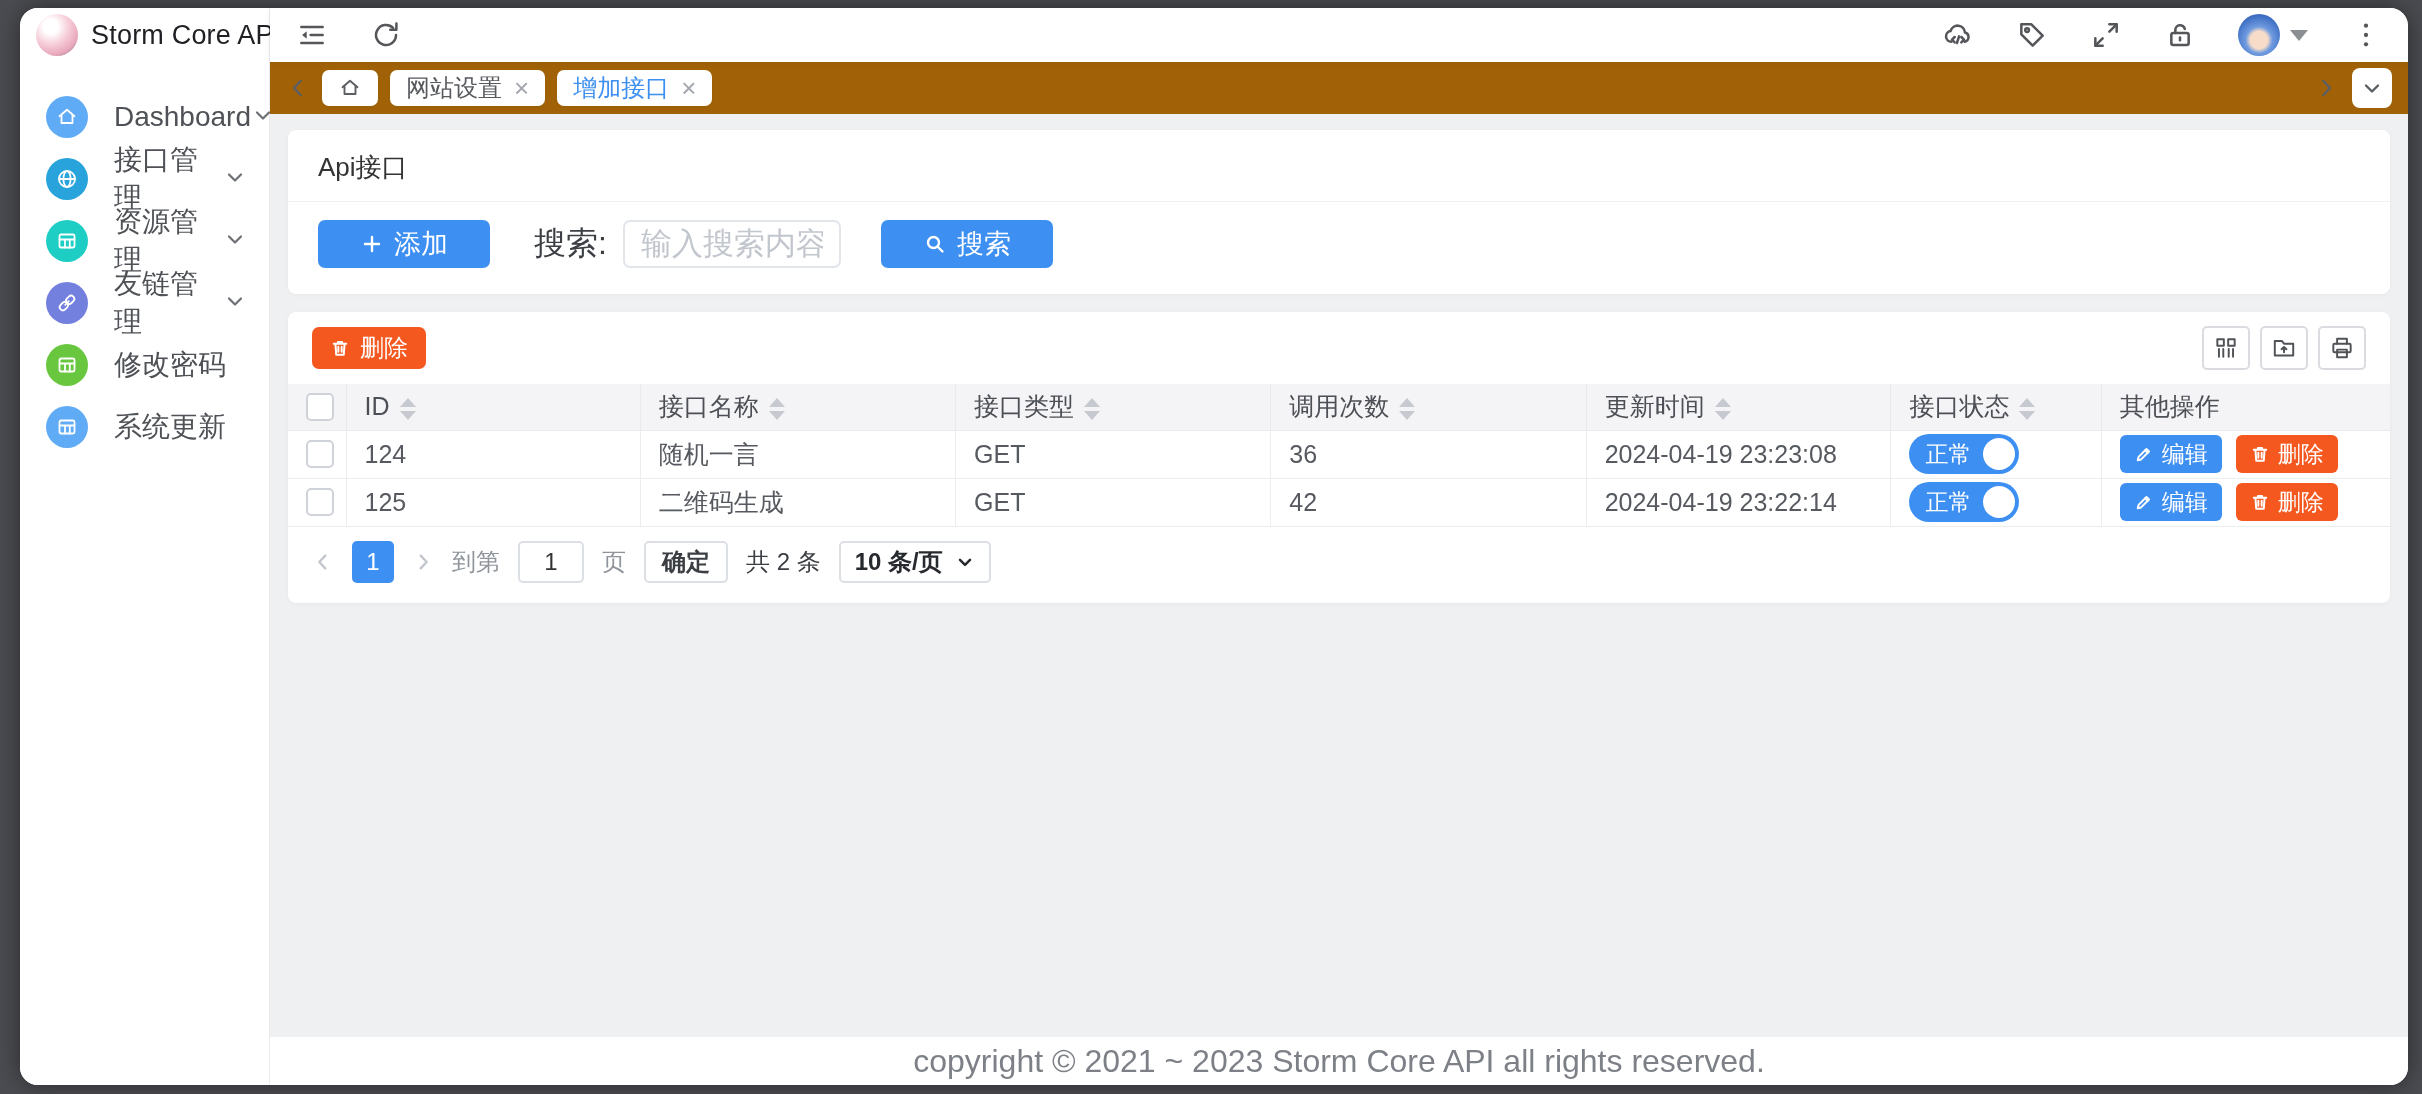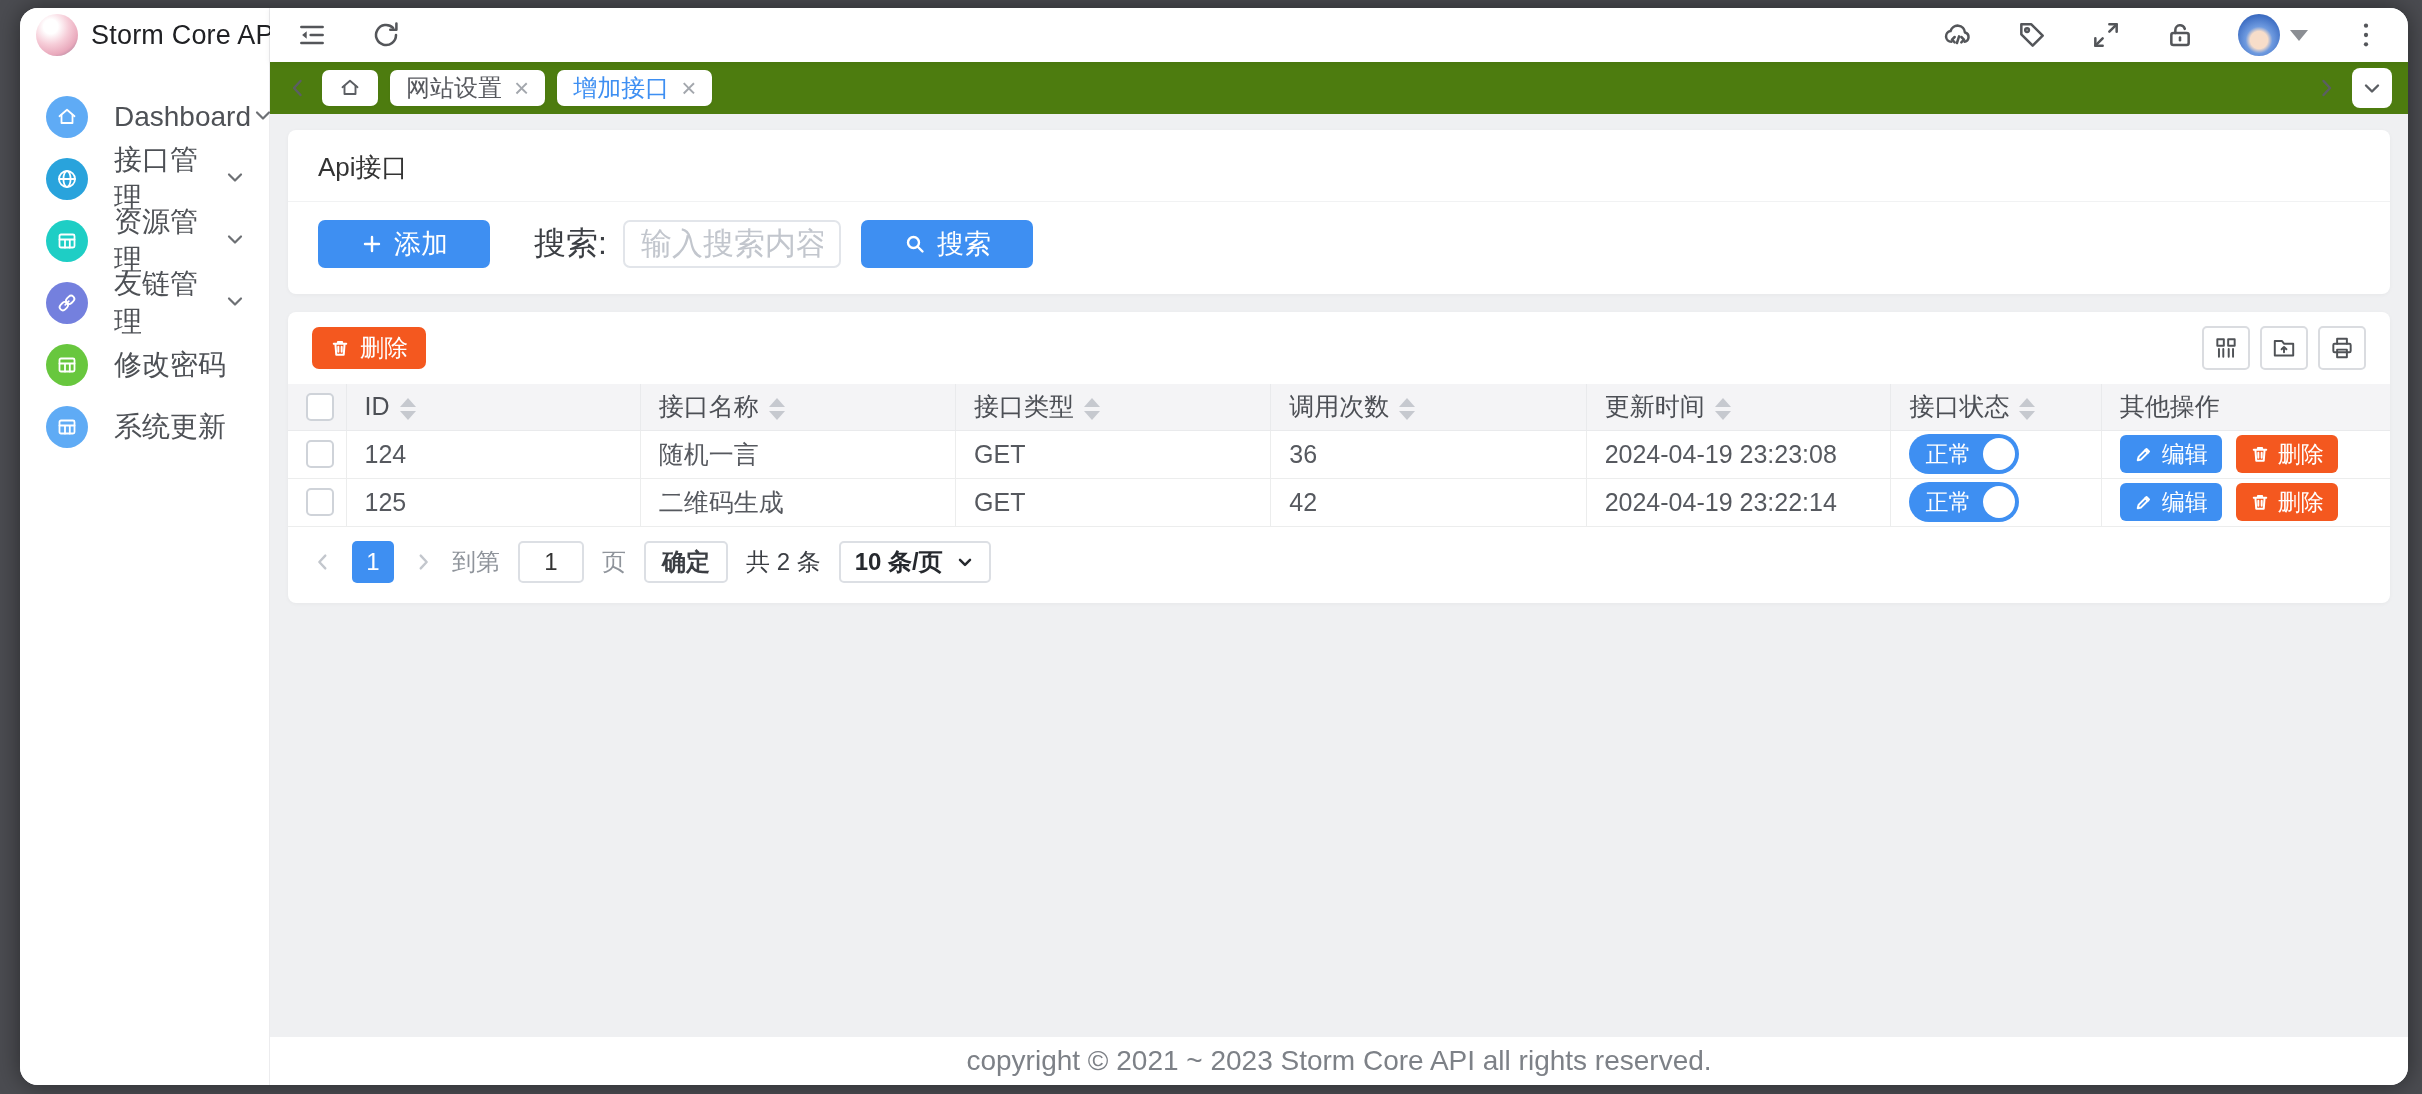--- a/index.html
+++ b/index.html
@@ -36,21 +36,21 @@
   .tb-btn { display:flex; align-items:center; justify-content:center; cursor:pointer; }
   .topbar .gap-l { margin-right:42px; }
   .topbar-right { margin-left:auto; display:flex; align-items:center; gap:42px; }
   .user-wrap { display:flex; align-items:center; gap:10px; cursor:pointer; }
   .user-avatar { width:42px; height:42px; border-radius:50%;
       background:radial-gradient(circle at 50% 62%, #f7ddc9 26%, #6f9be0 40%, #3f6fc4 72%, #2b4f9e 100%); }
   .caret-down { width:0; height:0; border-left:9px solid transparent; border-right:9px solid transparent;
                 border-top:11px solid #8b8e93; }
 
   
-  .tabbar { height:52px; background:#4d7c0f; flex:none; display:flex; align-items:center;
+  .tabbar { height:52px; background:#a16207; flex:none; display:flex; align-items:center;
             padding:0 16px; gap:12px; }
   .tab-nav svg { width:24px; height:24px; stroke:#5b5e63; fill:none; stroke-width:2.4;
                  stroke-linecap:round; stroke-linejoin:round; }
   .tab-nav { cursor:pointer; display:flex; align-items:center; }
   .tab { height:36px; background:#fff; border-radius:7px; display:flex; align-items:center;
          padding:0 16px; gap:12px; font-size:24px; color:#57595e; cursor:pointer;
          box-shadow:0 1px 3px rgba(0,0,0,.05); }
   .tab.active { color:#3e8ff2; }
   .tab .close { color:#a3a7ad; font-size:26px; line-height:1; cursor:pointer; }
   .tab svg { width:24px; height:24px; stroke:#5b5e63; fill:none; stroke-width:1.9;
@@ -66,21 +66,21 @@
   .controls { display:flex; align-items:center; padding:18px 30px 26px; }
   .btn { display:inline-flex; align-items:center; justify-content:center; gap:10px;
          border:none; border-radius:7px; color:#fff; cursor:pointer; white-space:nowrap;
          font-family:inherit; }
   .btn svg { fill:none; stroke:#fff; stroke-width:2.4; stroke-linecap:round; stroke-linejoin:round; }
   .btn-primary { background:#3e8ff2; height:48px; font-size:27px; padding:0 42px; }
   .search-label { font-size:32px; color:#3c3f44; margin:0 16px 0 44px; }
   .search-input { width:218px; height:48px; border:2px solid #e2e5ea; border-radius:7px;
                   font-size:31px; padding:0 16px; color:#333; outline:none; font-family:inherit; }
   .search-input::placeholder { color:#c2c6cd; }
-  .btn-search { margin-left:20px; }
+  .btn-search { margin-left:40px; }
 
   .table-card { margin-top:18px; }
   .table-toolbar { display:flex; align-items:center; padding:14px 24px; }
   .btn-danger { background:#f4581f; height:42px; font-size:24px; padding:0 18px; }
   .btn-danger svg, .btn-mini svg { width:20px; height:20px; }
   .toolbar-right { margin-left:auto; display:flex; gap:10px; }
   .icon-btn { width:48px; height:44px; border:2px solid #dadce0; border-radius:5px; background:#fff;
               display:flex; align-items:center; justify-content:center; cursor:pointer; }
   .icon-btn svg { width:26px; height:26px; stroke:#4f5256; fill:none; stroke-width:1.8;
                   stroke-linecap:round; stroke-linejoin:round; }
@@ -123,21 +123,21 @@
   .pg-confirm { height:42px; padding:0 16px; background:#fff; border:2px solid #dcdfe4; border-radius:5px;
                 font-size:24px; font-weight:700; color:#3b3e43; cursor:pointer; font-family:inherit; }
   .pg-total { color:#3b3e43; }
   .pg-select { height:42px; border:2px solid #dcdfe4; border-radius:5px; background:#fff;
                display:flex; align-items:center; gap:12px; padding:0 14px; font-size:24px;
                color:#26292e; font-weight:600; cursor:pointer; }
   .pg-select svg { width:20px; height:20px; stroke:#26292e; fill:none; stroke-width:3;
                    stroke-linecap:round; stroke-linejoin:round; }
 
   .footer { height:48px; background:#fff; flex:none; display:flex; align-items:center;
-            justify-content:center; font-size:28px; color:#7d8187; }
+            justify-content:center; font-size:32px; color:#7d8187; }
 </style>
 </head>
 <body>
 
 <div class="window">
 
   <aside class="sidebar">
     <div class="logo-row">
       <span class="logo-avatar"></span>
       <span class="logo-title">Storm Core API控制台</span>

